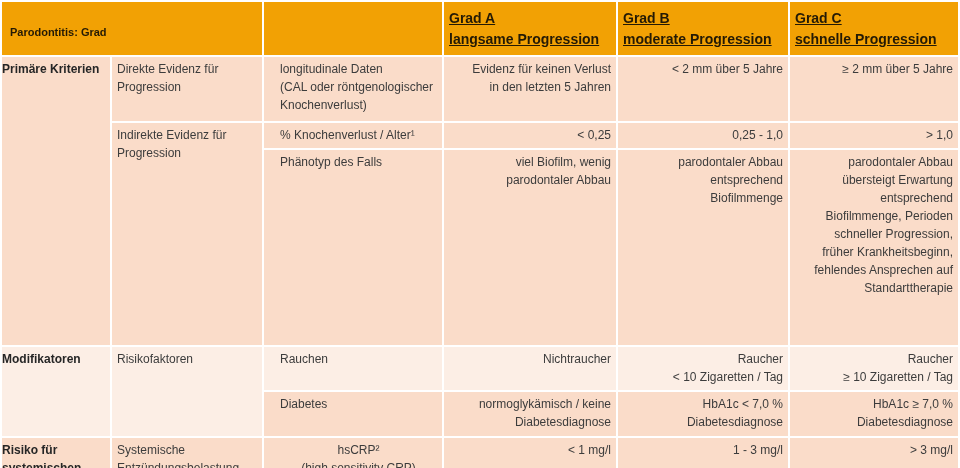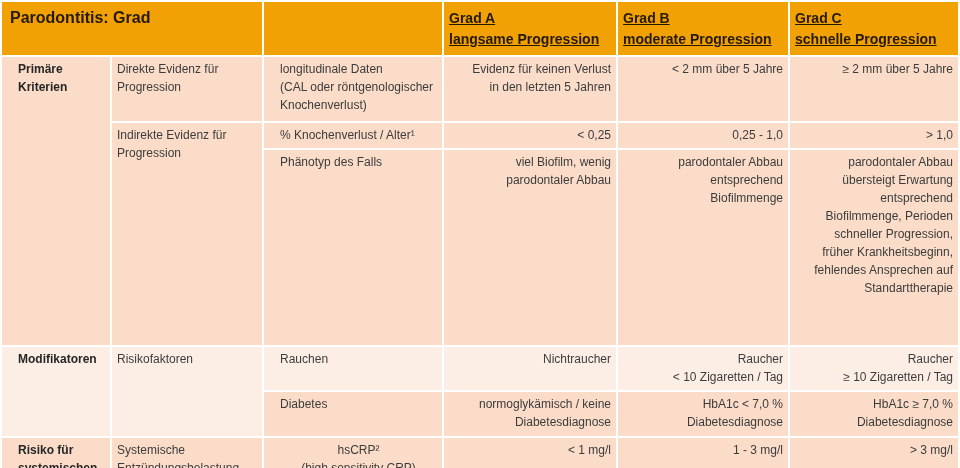--- a/index.html
+++ b/index.html
@@ -34,33 +34,33 @@
     overflow:hidden;
     text-align:left;
   }
   thead th{
     background:var(--header-bg);
     color:var(--header-text);
     font-weight:bold;
   }
   th.title-cell{
     vertical-align:top;
-    padding-top:4px;padding-left:8px;
-    font-size:16px;
+    padding-top:22px;padding-left:8px;
+    font-size:11px;
   }
   th.grade-head{
     text-align:left;
     vertical-align:middle;
     font-size:14px;
     text-decoration:underline;
   }
   td.section{
     font-weight:bold;
     color:#262626;
-    padding-left:16px;
+    padding-left:0;
   }
   td.val{
     text-align:right;
     white-space:pre-line;
   }
   td.measure{ white-space:pre-line;padding-left:16px; }
   td.center{ text-align:center; }
   td.light{ background:var(--row-cream); }
   .bottom-bar{
     width:960px;height:4px;

